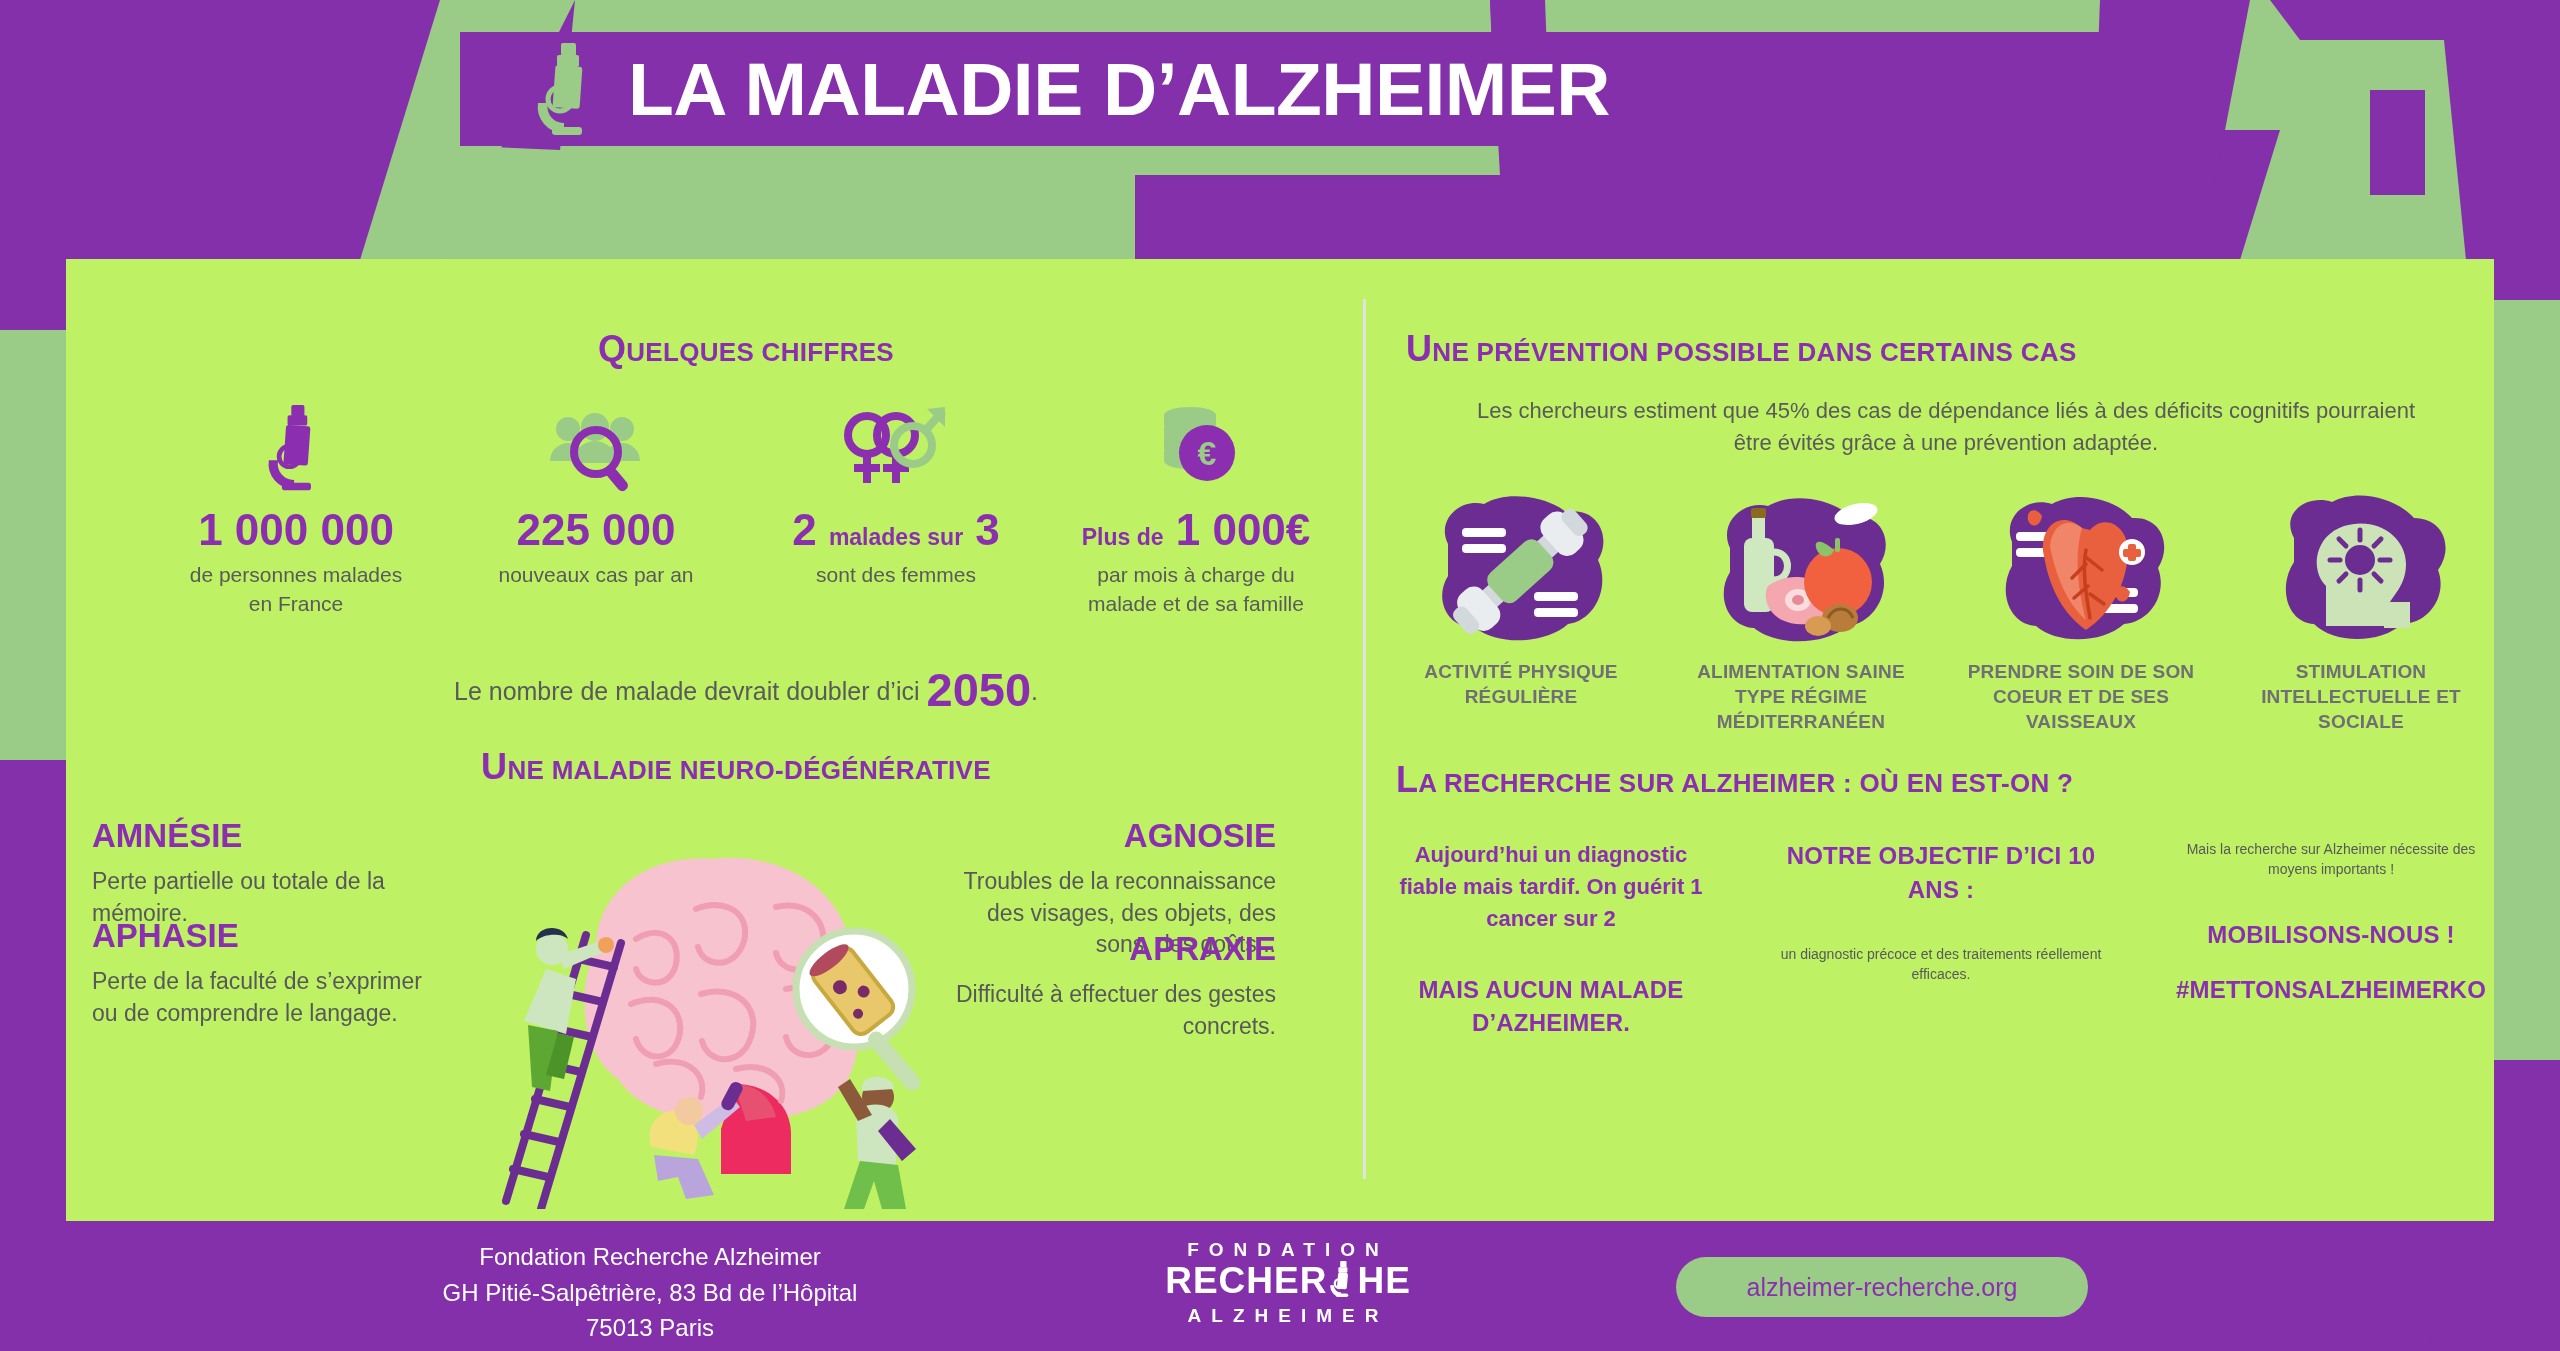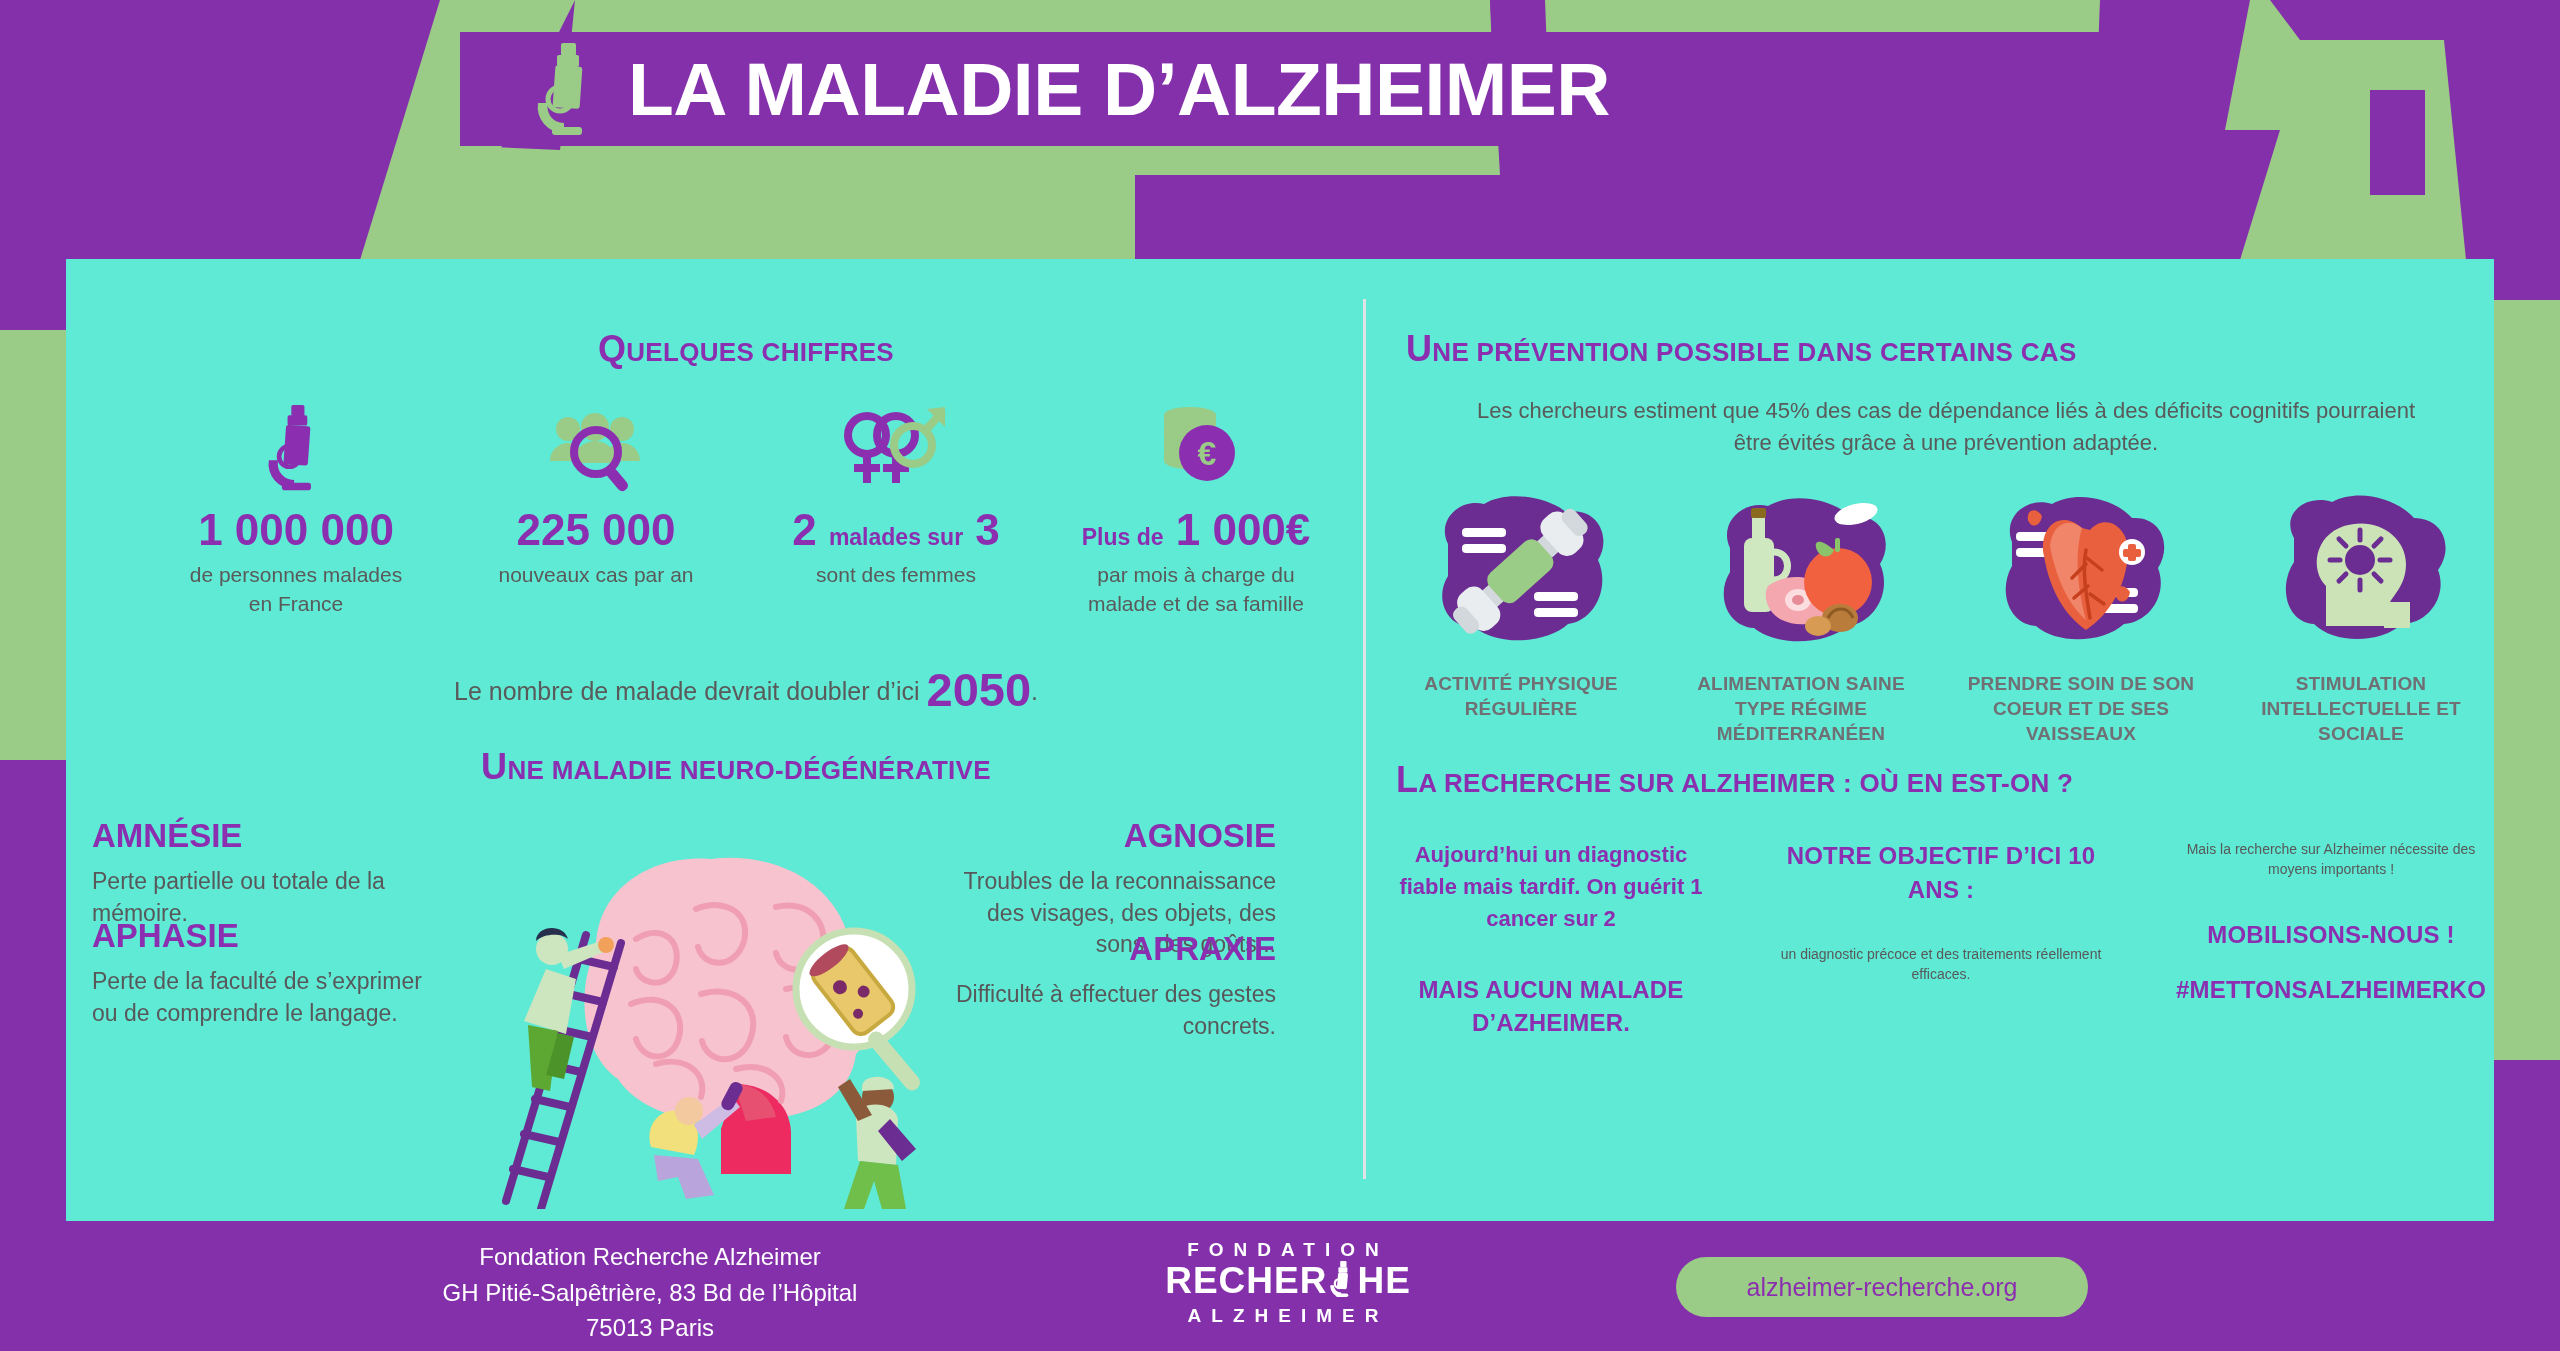--- a/index.html
+++ b/index.html
@@ -37,21 +37,21 @@
     letter-spacing: -0.5px;
     line-height: 1;
     white-space: nowrap;
   }
 
   
   .card {
     position: absolute;
     left: 66px; top: 259px;
     width: 2428px; height: 962px;
-    background: #5eead4;
+    background: #bef264;
     z-index: 4;
   }
 
   
   .sec-title {
     color: #8B2FB0;
     font-weight: bold;
     font-size: 26px;
     letter-spacing: 0.3px;
     text-transform: uppercase;
@@ -114,21 +114,21 @@
     position: absolute; left: 1400px; top: 136px; width: 960px;
     text-align: center; color: #5a5a5a; font-size: 22px; line-height: 1.45;
   }
   .prev-items {
     position: absolute; left: 1330px; top: 230px; width: 1090px;
     display: flex; justify-content: space-between;
   }
   .prev-item { width: 250px; text-align: center; }
   .prev-art { height: 170px; display:flex; align-items:center; justify-content:center; }
   .prev-label {
-    margin-top: 12px; color: #6f6f74; font-weight: bold; font-size: 19px;
+    color: #6f6f74; font-weight: bold; font-size: 19px;
     line-height: 1.32; letter-spacing: 0.2px;
   }
 
   
   .rech-head { position: absolute; left: 1330px; top: 503px; width: 1090px; }
   .rech-cols {
     position: absolute; left: 1320px; top: 580px; width: 1110px;
     display: flex; justify-content: space-between;
   }
   .rech-col { width: 330px; text-align: center; }

